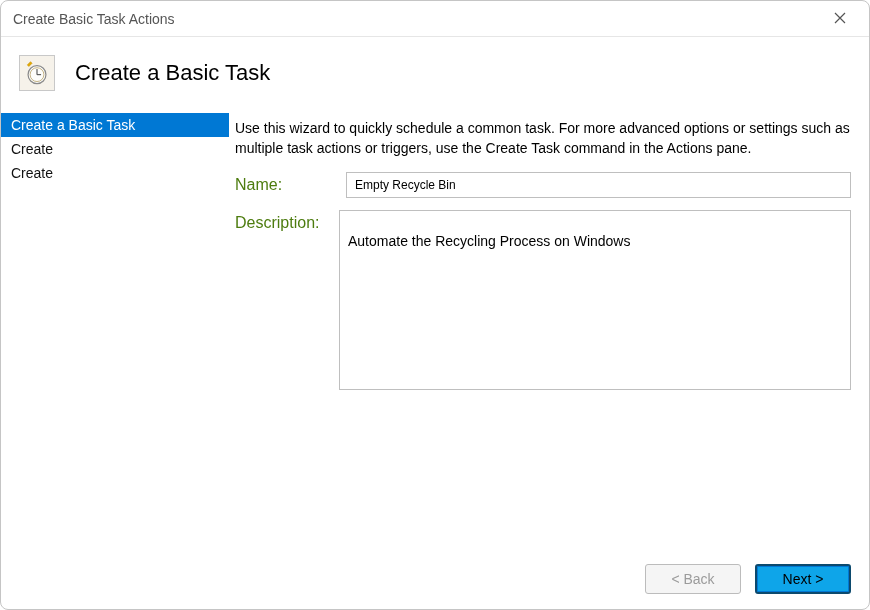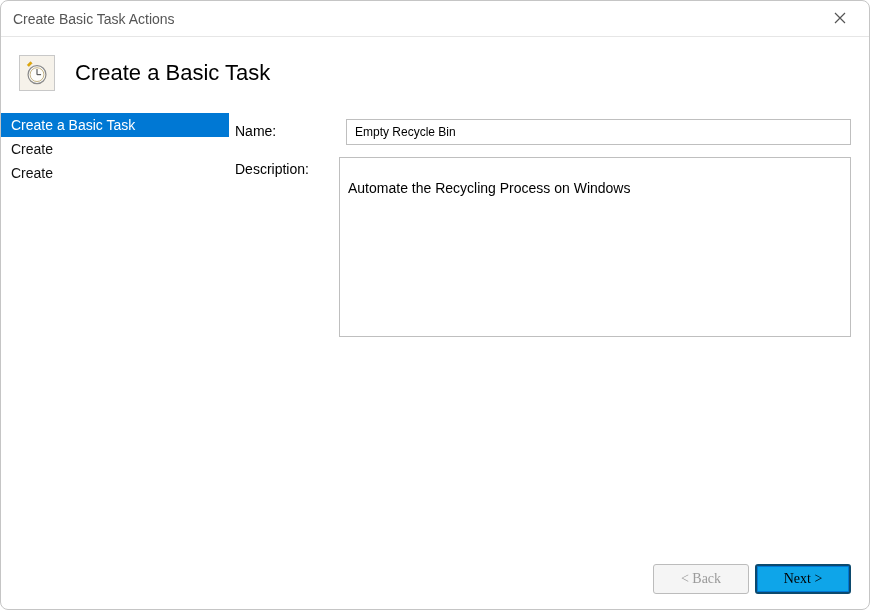--- a/index.html
+++ b/index.html
@@ -107,22 +107,22 @@
       color: #000;
     }
     .form-row {
       display: flex;
       align-items: flex-start;
       margin-bottom: 12px;
     }
     .form-row .label {
       width: 104px;
       padding-top: 4px;
-      font-size: 14px;
-      color: #000000;
+      font-size: 16px;
+      color: #4d7c0f;
     }
     .form-row input[type="text"] {
       flex: 1;
       height: 26px;
       border: 1px solid #bfbfbf;
       padding: 2px 8px;
       font-family: inherit;
       font-size: 12px;
       background: #fff;
       margin-left: 7px;
@@ -135,23 +135,22 @@
       font-family: inherit;
       font-size: 14px;
       background: #fff;
       resize: none;
     }
     .footer {
       height: 60px;
       display: flex;
       align-items: center;
       justify-content: flex-end;
-      gap: 6px;
+      gap: 14px;
       padding: 0 18px;
-      font-family: Liberation Serif, serif;
     }
     .footer button {
       min-width: 96px;
       height: 30px;
       border: 1px solid #bcbcbc;
       background: #fdfdfd;
       font-family: inherit;
       font-size: 14px;
       border-radius: 3px;
       cursor: default;
@@ -204,20 +203,21 @@
       </div>
       <div class="nav-item">
         <span>Create</span>
       </div>
       <div class="nav-item">
         <span>Create</span>
       </div>
     </div>
 
     <div class="content">
+      <p class="intro">Use this wizard to quickly schedule a common task.  For more advanced options or settings such as multiple task actions or triggers, use the Create Task command in the Actions pane.</p>
 
       <div class="form-row">
         <div class="label">Name:</div>
         <input type="text" value="Empty Recycle Bin" style="">
       </div>
 
       <div class="form-row">
         <div class="label">Description:</div>
         <textarea style="">Automate the Recycling Process on Windows</textarea>
       </div>

